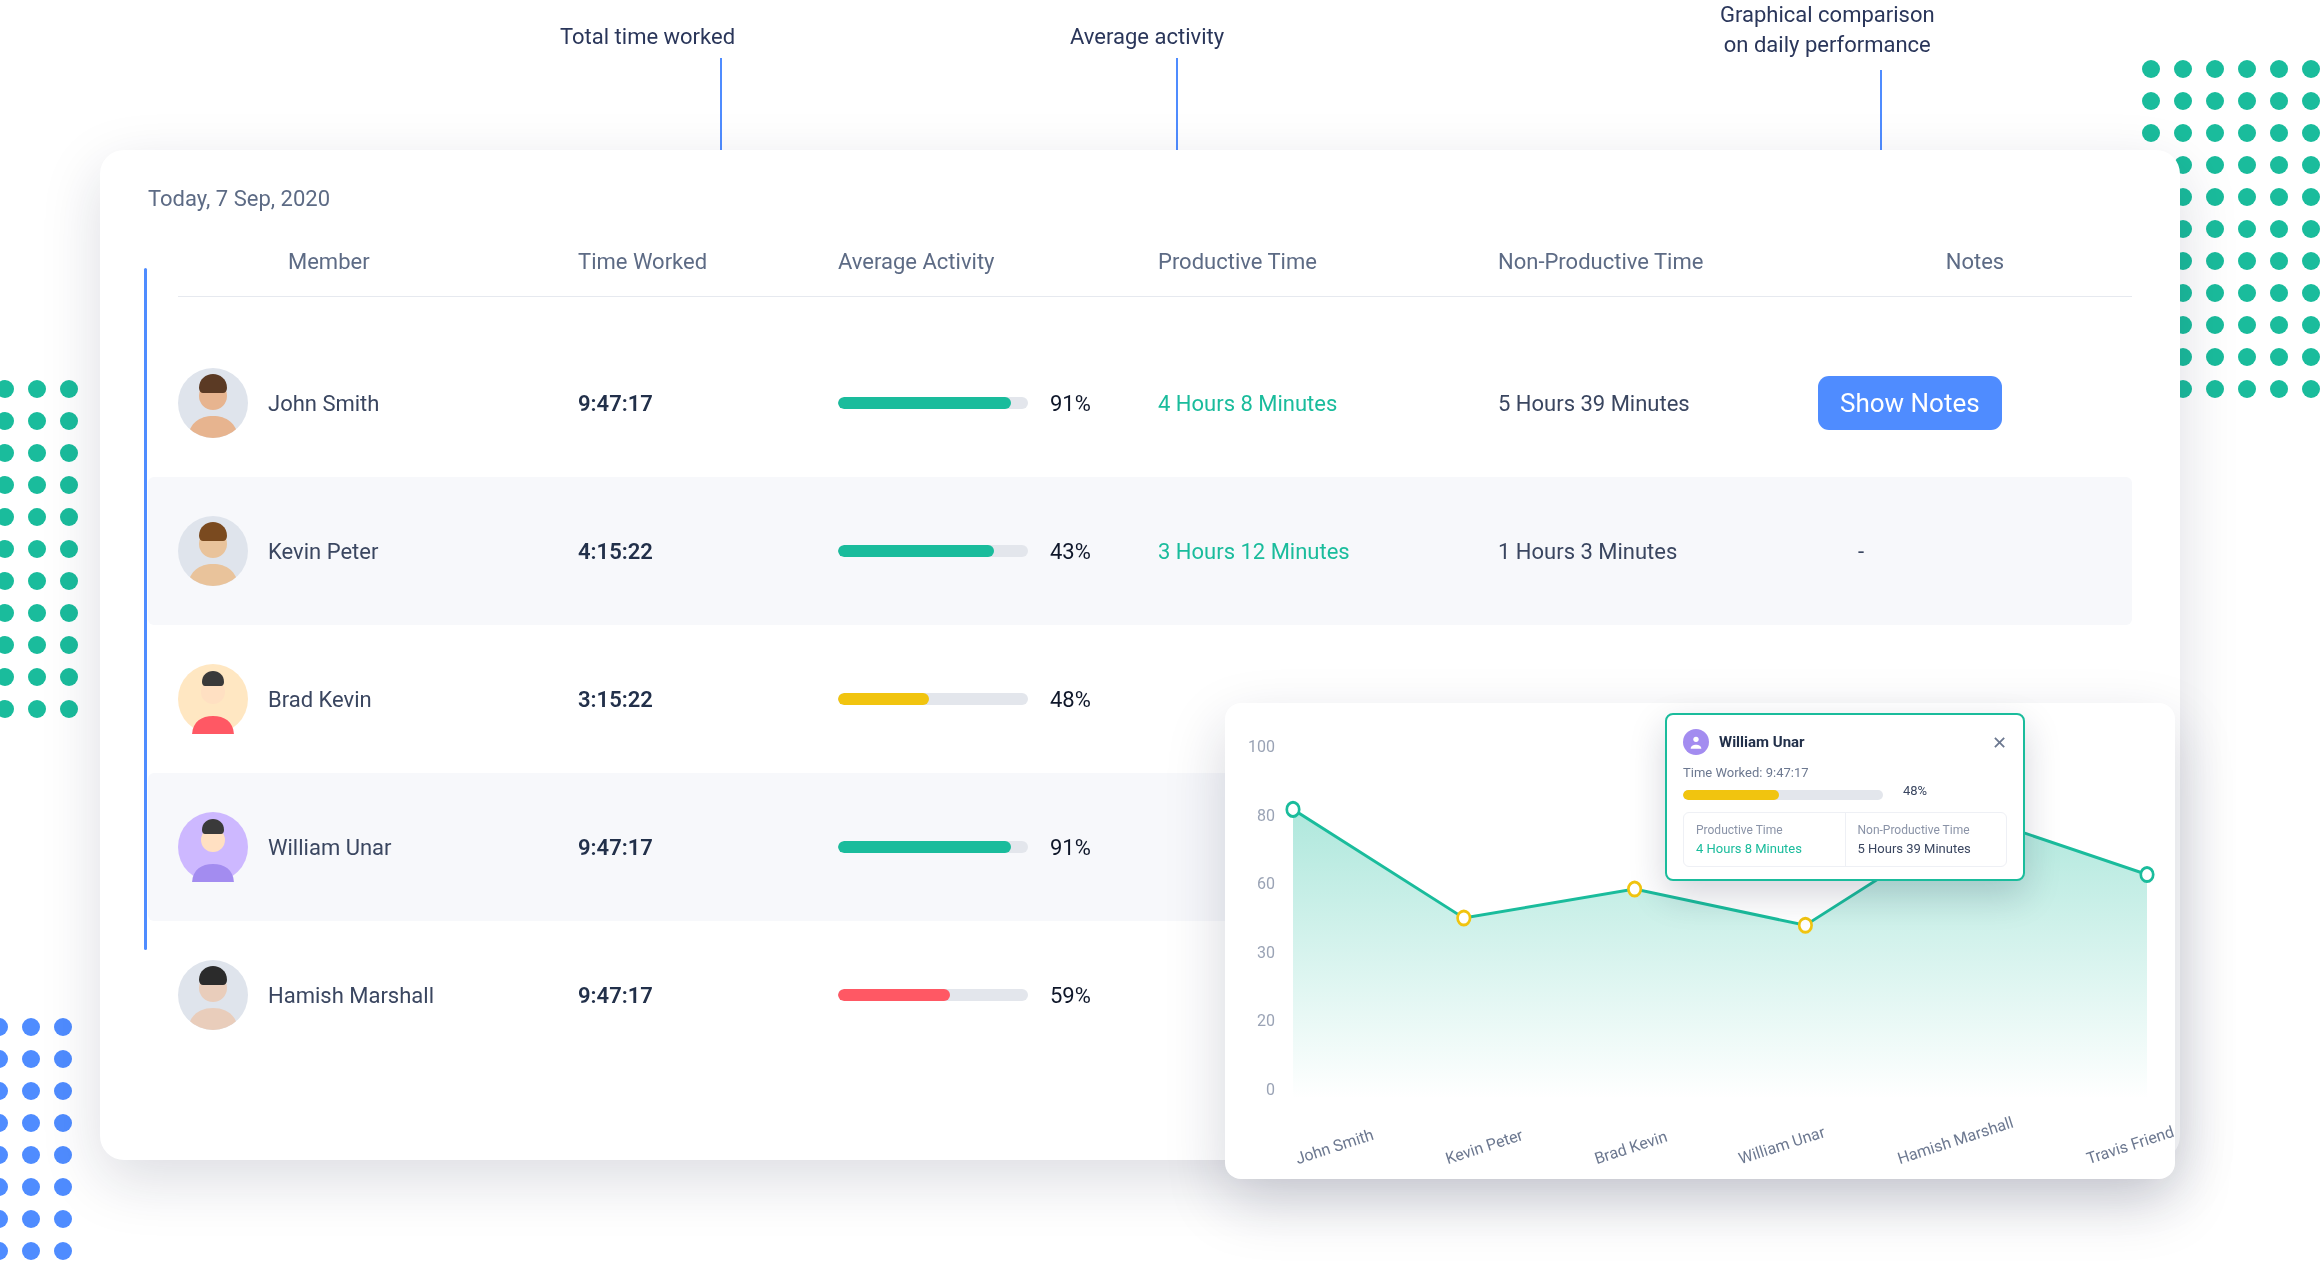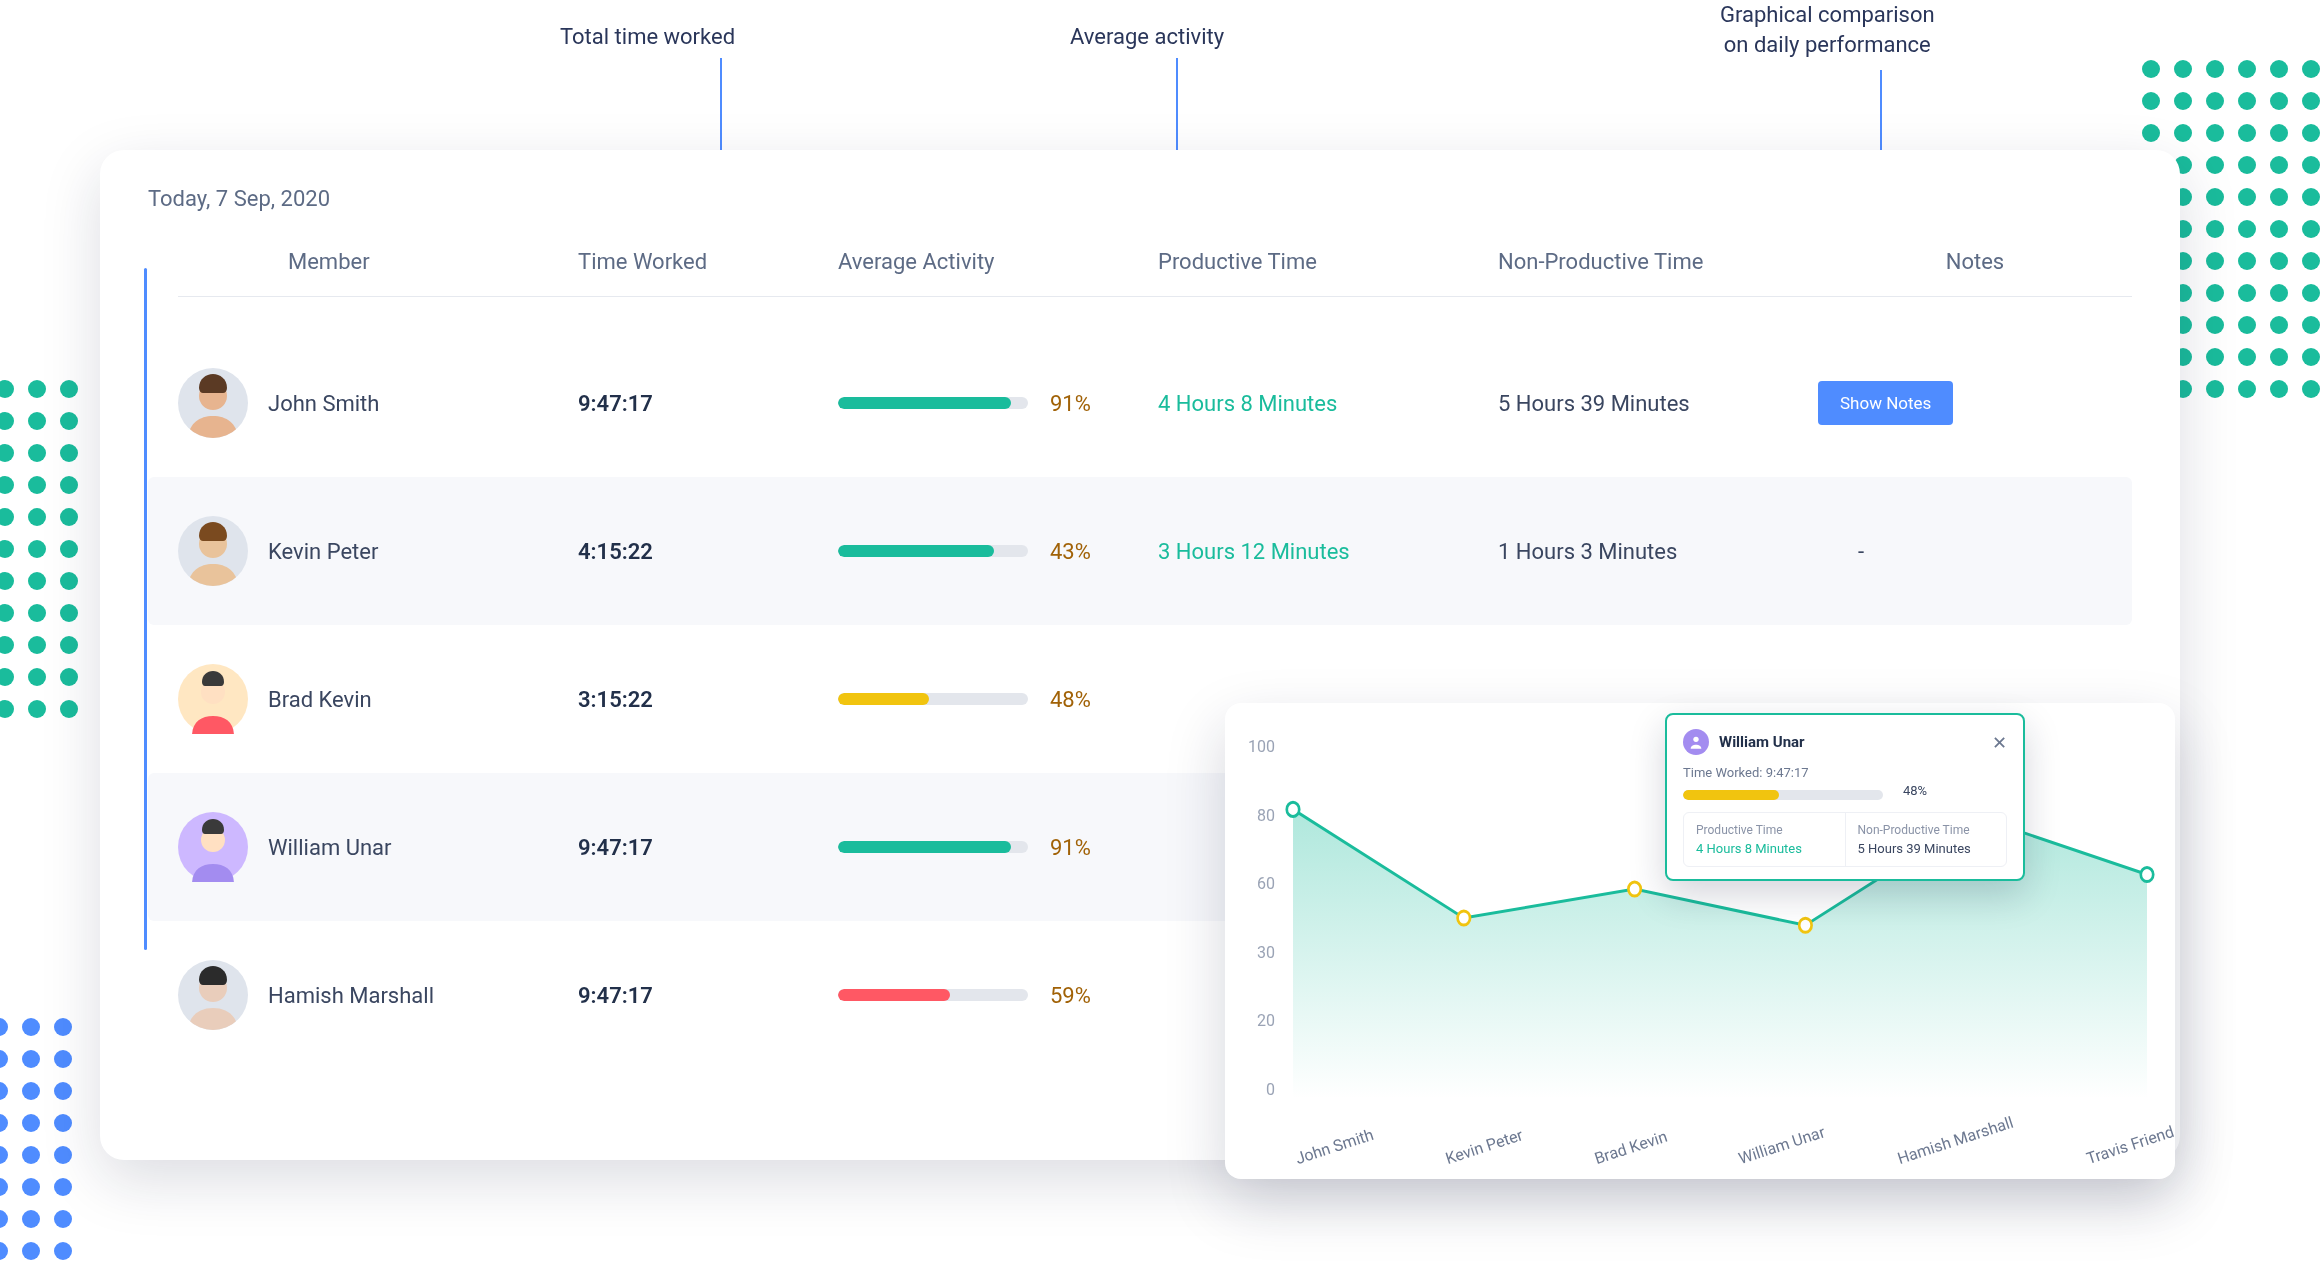--- a/index.html
+++ b/index.html
@@ -42,25 +42,25 @@
 
   .mrow { height: 148px; border-radius: 6px; padding-left: 30px; }
   .mrow.alt { background: #f7f8fb; }
   .avatar { width: 70px; height: 70px; border-radius: 50%; display:flex; align-items:center; justify-content:center; font-size:34px; color:#fff; grid-column:1; }
   .avatar svg { width: 70px; height: 70px; }
   .name { grid-column: 2; padding-left: 30px; color: #3a4660; font-size: 22px; }
   .time { grid-column: 3; color: #22304a; font-weight: 600; font-size: 22px; }
   .actwrap { grid-column: 4; display:flex; align-items:center; gap:22px; }
   .bar { width: 190px; height: 12px; background: #e3e6ec; border-radius: 6px; overflow:hidden; }
   .bar > span { display:block; height:100%; border-radius:6px; }
-  .pct { color:#a16207; font-size:22px; }
+  .pct { color:#0f172a; font-size:22px; }
   .prod { grid-column:5; color:#1abc9c; font-size:22px; }
   .nonprod { grid-column:6; color:#3a4660; font-size:22px; }
   .notes { grid-column:7; }
-  .btn { background:#4f8cff; color:#fff; border:none; border-radius:4px; padding:12px 22px; font-size:17px; cursor:pointer; }
+  .btn { background:#4f8cff; color:#fff; border:none; border-radius:11px; padding:12px 22px; font-size:26px; cursor:pointer; }
   .dash { color:#3a4660; font-size:22px; padding-left:40px; }
 
   
   .chart-card {
     position:absolute; top: 703px; left: 1225px; width: 950px; height: 476px;
     background:#fff; border-radius: 16px; box-shadow: 0 24px 60px rgba(20,30,60,.18);
     padding: 30px 28px 16px 42px;
   }
   .yaxis-labels { position:absolute; left:18px; top:34px; bottom:80px; display:flex; flex-direction:column; justify-content:space-between; color:#9aa3b5; font-size:16px; text-align:right; width:32px; }
   .plot { position:absolute; left:68px; right:28px; top:34px; bottom:80px; }

